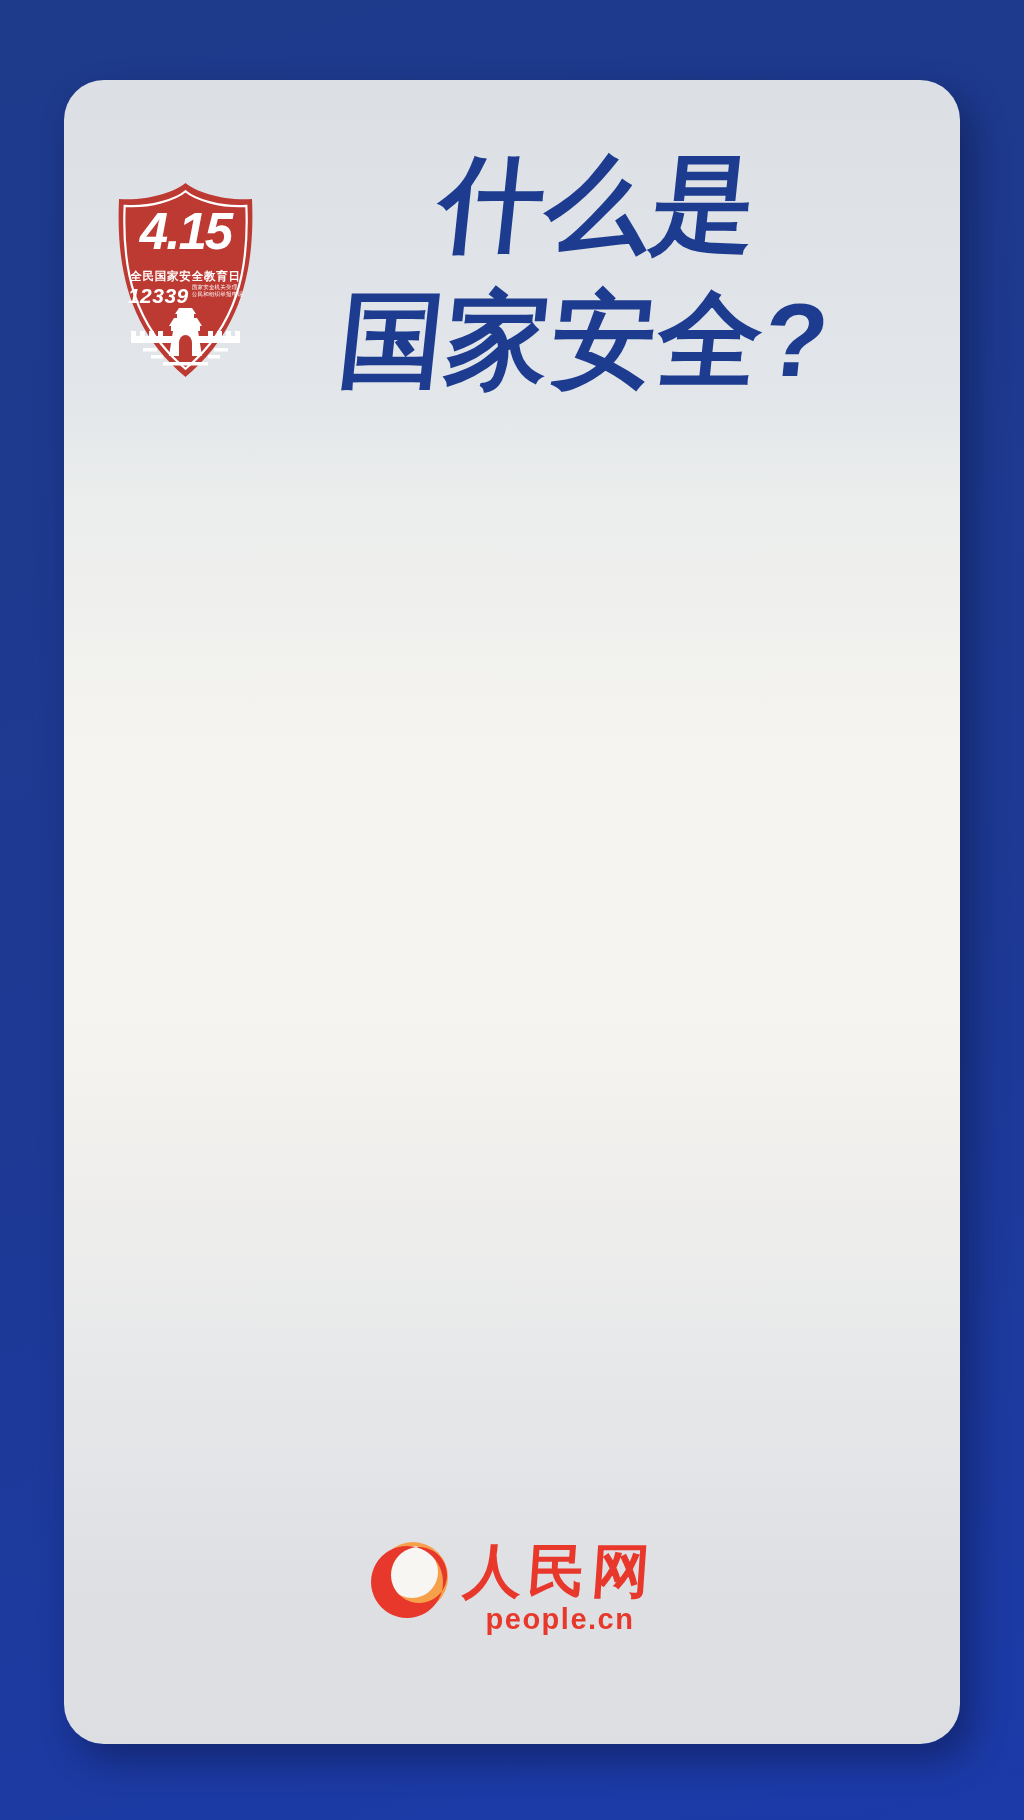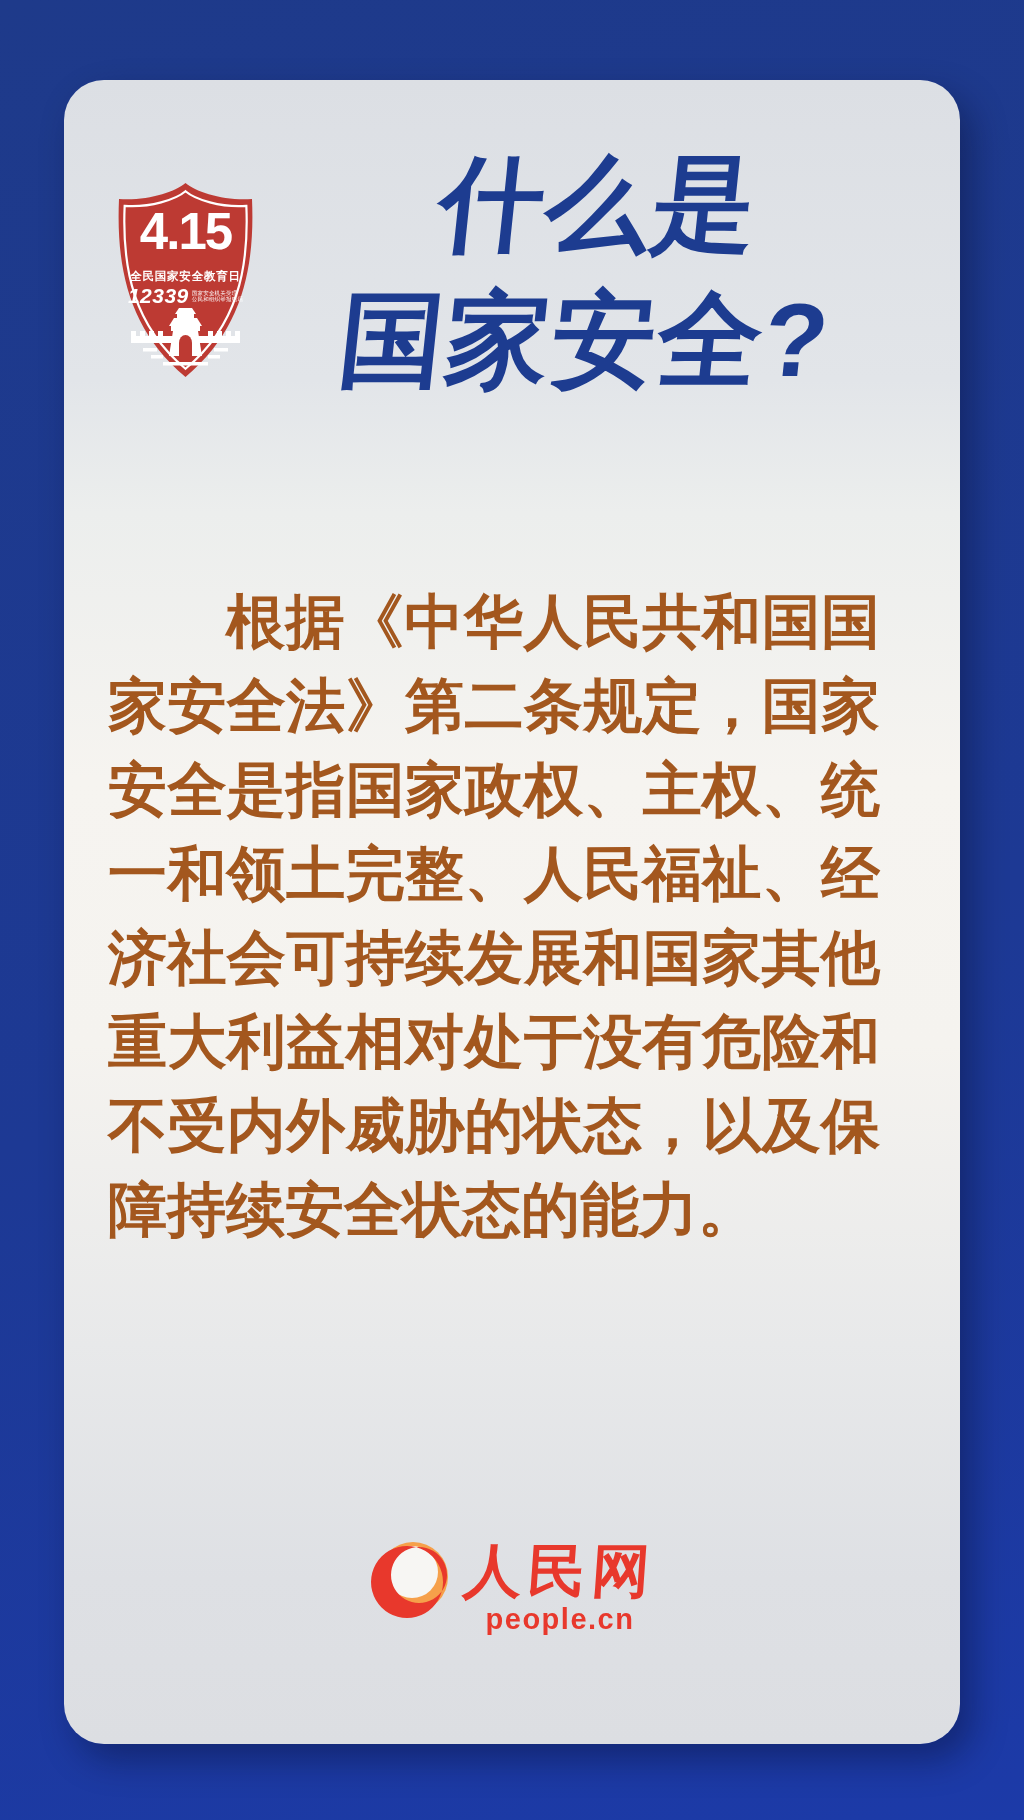--- a/index.html
+++ b/index.html
@@ -25,23 +25,23 @@
       #dcdfe4 0%, #e2e5e9 18%, #eceeed 26%,
       #f6f4f0 42%, #f5f3ef 58%, #e8e9ea 76%,
       #dee0e4 90%, #dcdee2 100%);
     box-shadow:12px 16px 34px rgba(4,10,40,.38);
   }
 
   
   .badge{position:absolute;left:49px;top:100px;width:145px;height:200px;}
   .badge svg{position:absolute;inset:0;width:100%;height:100%;}
   .badge .overlay{position:absolute;left:0;width:100%;text-align:center;color:#fff;}
-  .badge-date{top:24px;font-size:51px;line-height:56px;font-weight:bold;letter-spacing:-2px;}
+  .badge-date{top:24px;font-size:51px;line-height:56px;font-weight:bold;letter-spacing:-2px;font-style:italic;}
   .badge-line1{top:90px;font-size:11.5px;line-height:13px;font-weight:bold;letter-spacing:.8px;font-family:Liberation Mono, monospace;}
-  .badge-hotline-row{top:104px;display:flex;justify-content:center;align-items:center;gap:3px;}
+  .badge-hotline-row{top:104px;display:flex;justify-content:center;align-items:flex-start;gap:3px;}
   .badge-hotline{font-size:21px;font-weight:bold;font-style:italic;letter-spacing:.5px;}
   .badge-notes{display:flex;flex-direction:column;text-align:left;}
   .badge-note{font-size:5.5px;line-height:6.5px;letter-spacing:.2px;white-space:nowrap;}
 
   
   .title-block{
     position:absolute;left:0;right:0;top:56px;
     padding-left:160px;text-align:center;
     color:var(--title-navy);
     font-weight:bold;
@@ -121,21 +121,20 @@
         <span class="badge-note">公民和组织举报电话</span>
       </span>
     </div>
   </div>
 
   <div class="title-block">
     <div class="title-line">什么是</div>
     <div class="title-line">国家安全?</div>
   </div>
 
-  <div class="body-paragraph">根据《中华人民共和国国家安全法》第二条规定，国家安全是指国家政权、主权、统一和领土完整、人民福祉、经济社会可持续发展和国家其他重大利益相对处于没有危险和不受内外威胁的状态，以及保障持续安全状态的能力。</div>
 
   <div class="footer-logo">
     <svg class="logo-icon" viewBox="0 0 84 86">
       <circle cx="45" cy="39" r="35" fill="#f6a04a"></circle>
       <circle cx="44" cy="34" r="26" fill="#f7f6f3"></circle>
       <path d="M39 8 a36 36 0 1 0 0.02 0 Z M51 9 a28 28 0 1 0 0.02 0 Z" fill="#e8382c" fill-rule="evenodd"></path>
     </svg>
     <div class="logo-texts">
       <div class="logo-name">人民网</div>
       <div class="logo-domain">people.cn</div>

